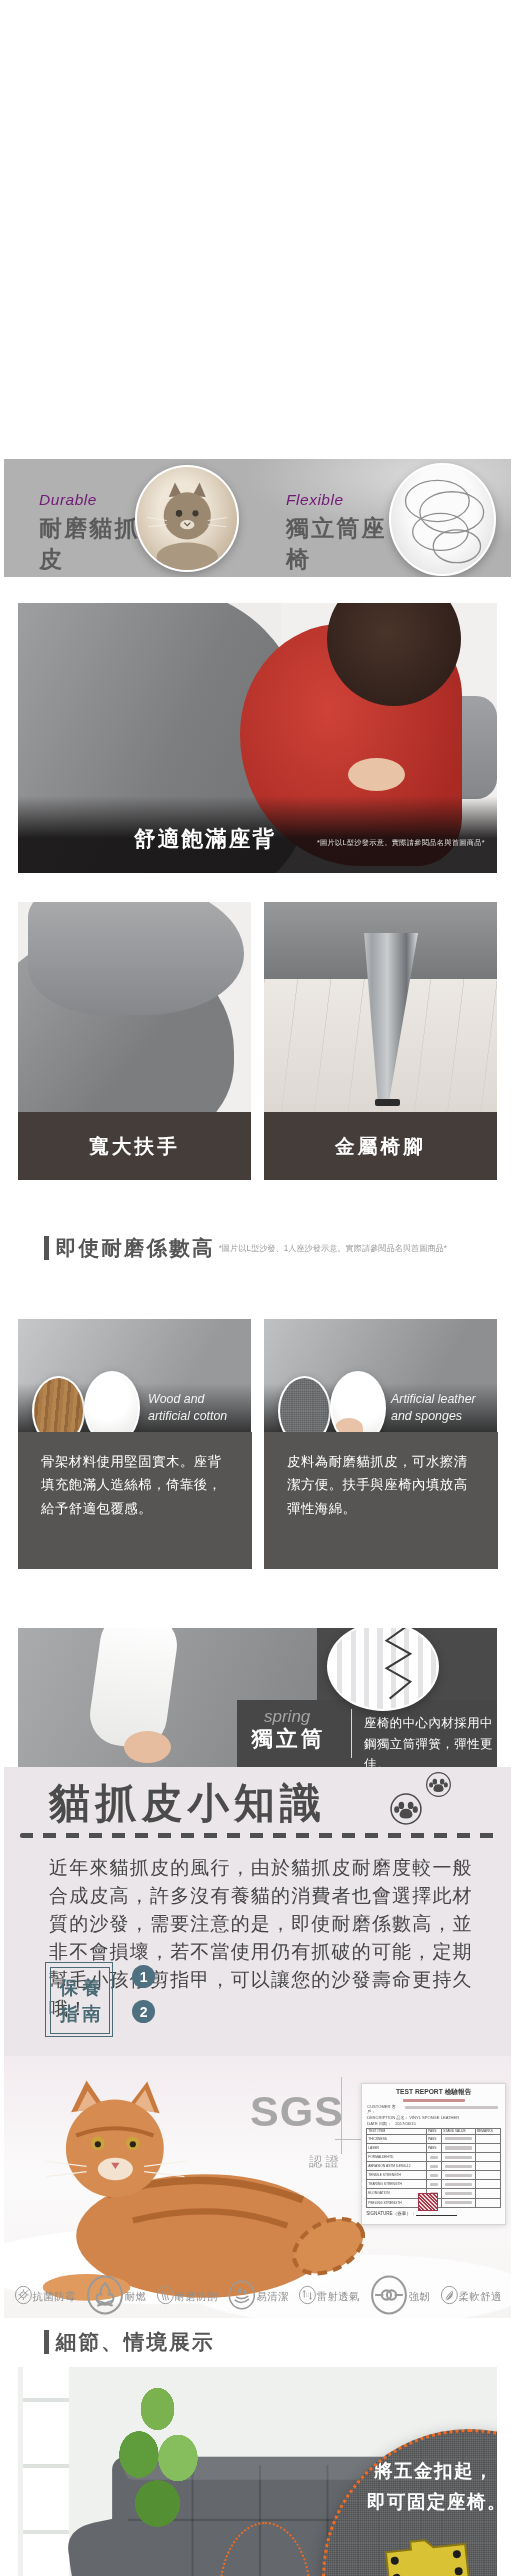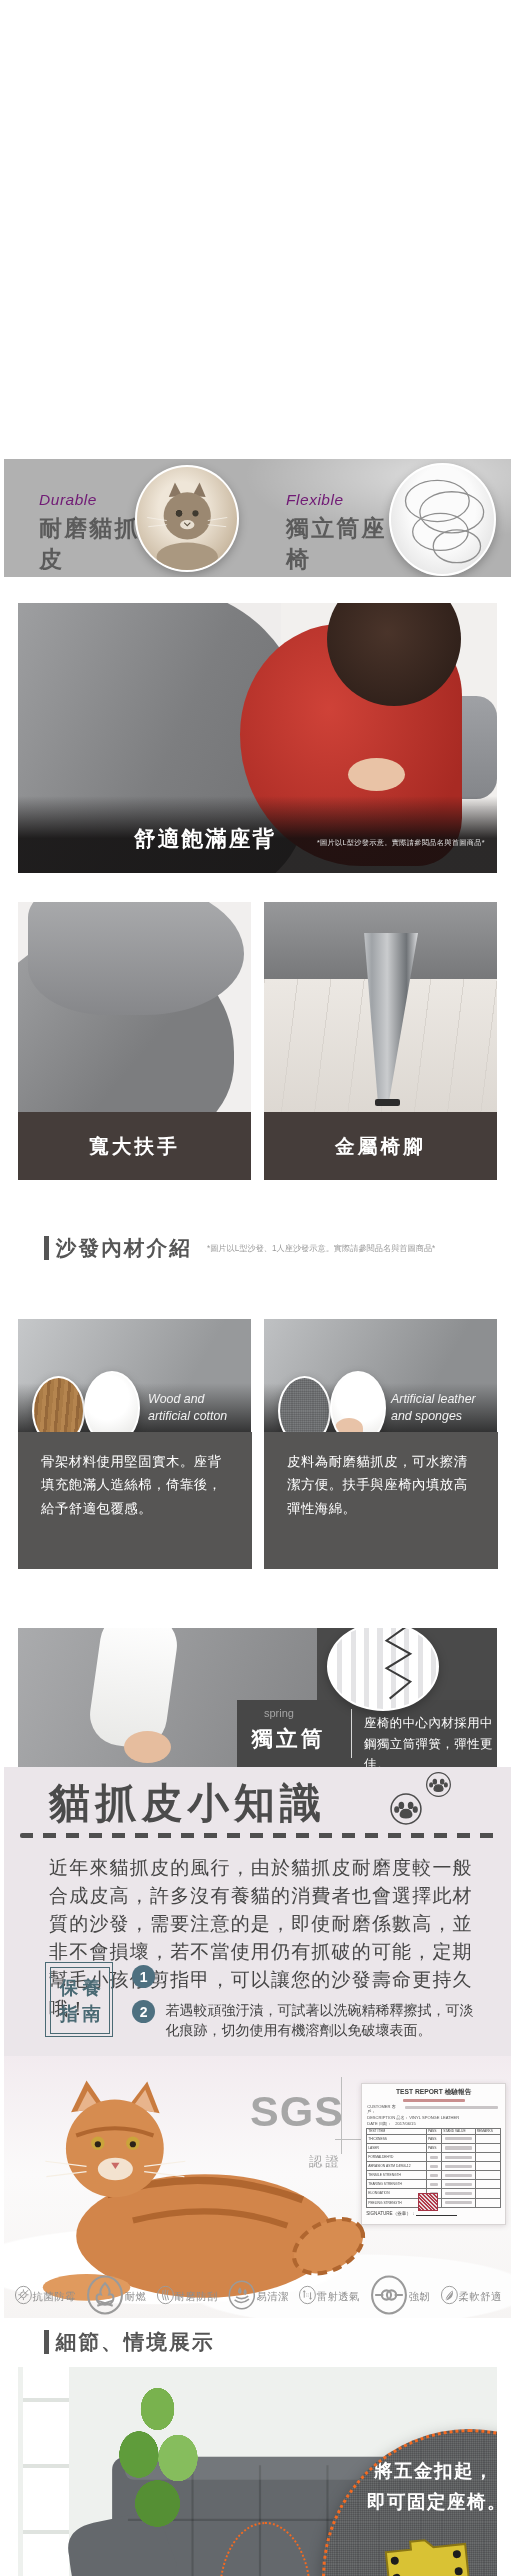--- a/index.html
+++ b/index.html
@@ -9,21 +9,21 @@
   .tex-fabric{background-image:
      repeating-linear-gradient(45deg, rgba(255,255,255,.06) 0 1px, transparent 1px 2.6px),
      repeating-linear-gradient(-45deg, rgba(0,0,0,.07) 0 1px, transparent 1px 2.6px);}
   .tex-weave{background-image:
      repeating-linear-gradient(0deg, rgba(0,0,0,.12) 0 1px, transparent 1px 2.1px),
      repeating-linear-gradient(90deg, rgba(255,255,255,.08) 0 1px, transparent 1px 2.1px);}
   
   .sec-header{display:flex;align-items:flex-start;}
   .sec-header .bar{width:4.6px;height:24px;background:#555;margin-right:7.2px;}
   .sec-header .title{font-size:20.6px;font-weight:bold;color:#555;letter-spacing:2.1px;line-height:24px;}
-  .sec-header .note{font-size:10.3px;color:#9b9b9b;margin-left:15px;line-height:13.4px;margin-top:6.2px;}
+  .sec-header .note{font-size:10.3px;color:#9b9b9b;margin-left:4px;line-height:13.4px;margin-top:6.2px;}
   
   .feat-en{font-style:italic;font-size:15.5px;color:#701a75;letter-spacing:0.5px;}
   .feat-zh{font-size:23px;font-weight:bold;color:#5b5b5b;letter-spacing:2.1px;margin-top:4.1px;}
   .feat-line{height:1px;background:#777;margin-top:9.3px;}
   .oval{border-radius:50%;border:2.6px solid #fff;box-shadow:0 3.1px 9.3px rgba(0,0,0,.25);overflow:hidden;}
   
   .band{background:#453d3a;color:#fff;display:flex;align-items:center;justify-content:center;
         font-size:19.6px;font-weight:bold;letter-spacing:3.1px;}
   .mat-desc{background:#565554;color:#fff;font-size:13.4px;line-height:1.78;letter-spacing:0.5px;padding:17.5px 20.6px 0 23px;}
   .mat-en{font-style:italic;color:#f2f2f2;font-size:12.4px;line-height:1.35;text-align:left;}
@@ -151,21 +151,21 @@
            clip-path:polygon(30% 0,100% 0,62% 100%,48% 100%);"></div>
       <div class="abs" style="left:111px;top:197px;width:25px;height:7.2px;background:#2c2c2c;border-radius:2.1px;"></div>
     </div>
     <div class="band abs" style="left:0;top:210px;width:233px;height:68px;">
       <span>金屬椅腳</span>
     </div>
   </div>
 
   <div class="sec-header abs" style="left:44px;top:1236px;width:453px;">
     <div class="bar"></div>
-    <div class="title">沙發內材介紹</div>
+    <div class="title">即使耐磨係數高</div>
     <div class="note" style="font-size:8.2px;">*圖片以L型沙發、1人座沙發示意。實際請參閱品名與首圖商品*</div>
   </div>
 
   <div class="abs" style="left:18px;top:1319px;width:233px;height:260px;">
     <div class="abs tex-fabric" style="left:0;top:0;width:233px;height:113px;overflow:hidden;
          background-color:#aeb0b2;background-image:linear-gradient(120deg,#c6c8ca,#97999b 70%);">
       <div class="abs" style="left:0;bottom:0;width:233px;height:49px;background:linear-gradient(transparent, rgba(30,30,30,.82));"></div>
       <div class="mat-en abs" style="left:130px;bottom:7.2px;">
         <div>Wood and</div>
         <div>artificial cotton</div>
@@ -194,21 +194,21 @@
     </div>
     <div class="mat-desc abs" style="left:0;top:113px;width:190px;height:119px;">皮料為耐磨貓抓皮，可水擦清潔方便。扶手與座椅內填放高彈性海綿。</div>
   </div>
 
   <div class="abs" style="left:18px;top:1628px;width:479px;height:139px;overflow:hidden;background-color:#9a9b9d;">
     <div class="abs tex-fabric" style="left:0;top:0;width:479px;height:139px;background-image:linear-gradient(115deg,#aaabad,#87888a 60%,#7b7c7e);"></div>
     <div class="abs" style="left:77px;top:-15.5px;width:77px;height:134px;background:linear-gradient(#ffffff,#e9e9e7);border-radius:31px;transform:rotate(8deg);"></div>
     <div class="abs" style="left:106px;top:103px;width:47px;height:32px;background:#e6bd9e;border-radius:50%;"></div>
     <div class="abs" style="left:299px;top:0;width:180px;height:139px;background:#4a4a4a;"></div>
     <div class="abs" style="left:219px;top:72px;width:260px;height:67px;background:#474747;">
-      <div class="abs" style="left:27px;top:7.2px;color:#a5a5a5;font-size:11px;text-align:right;">spring</div>
+      <div class="abs" style="left:27px;top:7.2px;font-style:italic;color:#a5a5a5;font-size:17px;text-align:right;">spring</div>
       <div class="abs" style="left:14.4px;top:24px;font-size:21.6px;font-weight:bold;color:#fff;letter-spacing:3.1px;">獨立筒</div>
       <div class="abs" style="left:114px;top:9.3px;width:1px;height:49px;background:#d9d9d9;"></div>
       <div class="abs" style="left:127px;top:13.4px;width:129px;font-size:12.4px;color:#fff;line-height:1.65;letter-spacing:0.5px;">座椅的中心內材採用中鋼獨立筒彈簧，彈性更佳。</div>
     </div>
     <div class="oval abs" style="left:309px;top:-6.2px;width:108px;height:85px;
          background:repeating-linear-gradient(90deg,#ffffff 0 8.2px,#e4e4e6 8.2px 13.4px);">
       <svg width="108" height="85" viewBox="0 0 210 165">
         <polyline points="150,5 112,32 158,58 112,86 158,112 118,145" fill="none" stroke="#3c3c3c" stroke-width="4"></polyline>
       </svg>
     </div>
@@ -239,21 +239,20 @@
       <div style="border:1px solid #4a6a74;width:100%;height:100%;display:flex;flex-direction:column;align-items:center;justify-content:center;color:#4a6a74;font-size:18.5px;font-weight:bold;letter-spacing:4.1px;line-height:1.4;">
         <div style="padding-left:4.1px;">保養</div>
         <div style="padding-left:4.1px;">指南</div>
       </div>
     </div>
     <div class="abs" style="left:128px;top:198px;width:361px;display:flex;align-items:flex-start;">
       <div class="tip-circle">1</div>
     </div>
     <div class="abs" style="left:128px;top:233px;width:361px;display:flex;align-items:flex-start;">
       <div class="tip-circle">2</div>
-      <div class="tip-text" style="width:319px;">若遇較頑強汙漬，可試著以洗碗精稀釋擦拭，可淡化痕跡，切勿使用有機溶劑以免破壞表面。</div>
     </div>
 
     <div class="abs" style="left:0;top:289px;width:507px;height:263px;
          background:linear-gradient(#f2ebef,#fbfafa 45%,#f6f4f3);overflow:hidden;">
       <div class="abs" style="left:0;top:20.6px;width:507px;height:242px;
            background:radial-gradient(ellipse 60% 26% at 30% 78%, #ffffff 0 60%, transparent 62%),
                       radial-gradient(ellipse 55% 24% at 70% 88%, #fdfdfd 0 60%, transparent 62%);"></div>
 
       <svg class="abs" style="left:5.2px;top:10.3px;" width="361" height="242" viewBox="0 0 700 470">
         <ellipse cx="380" cy="330" rx="250" ry="120" fill="#d2854a"></ellipse>

